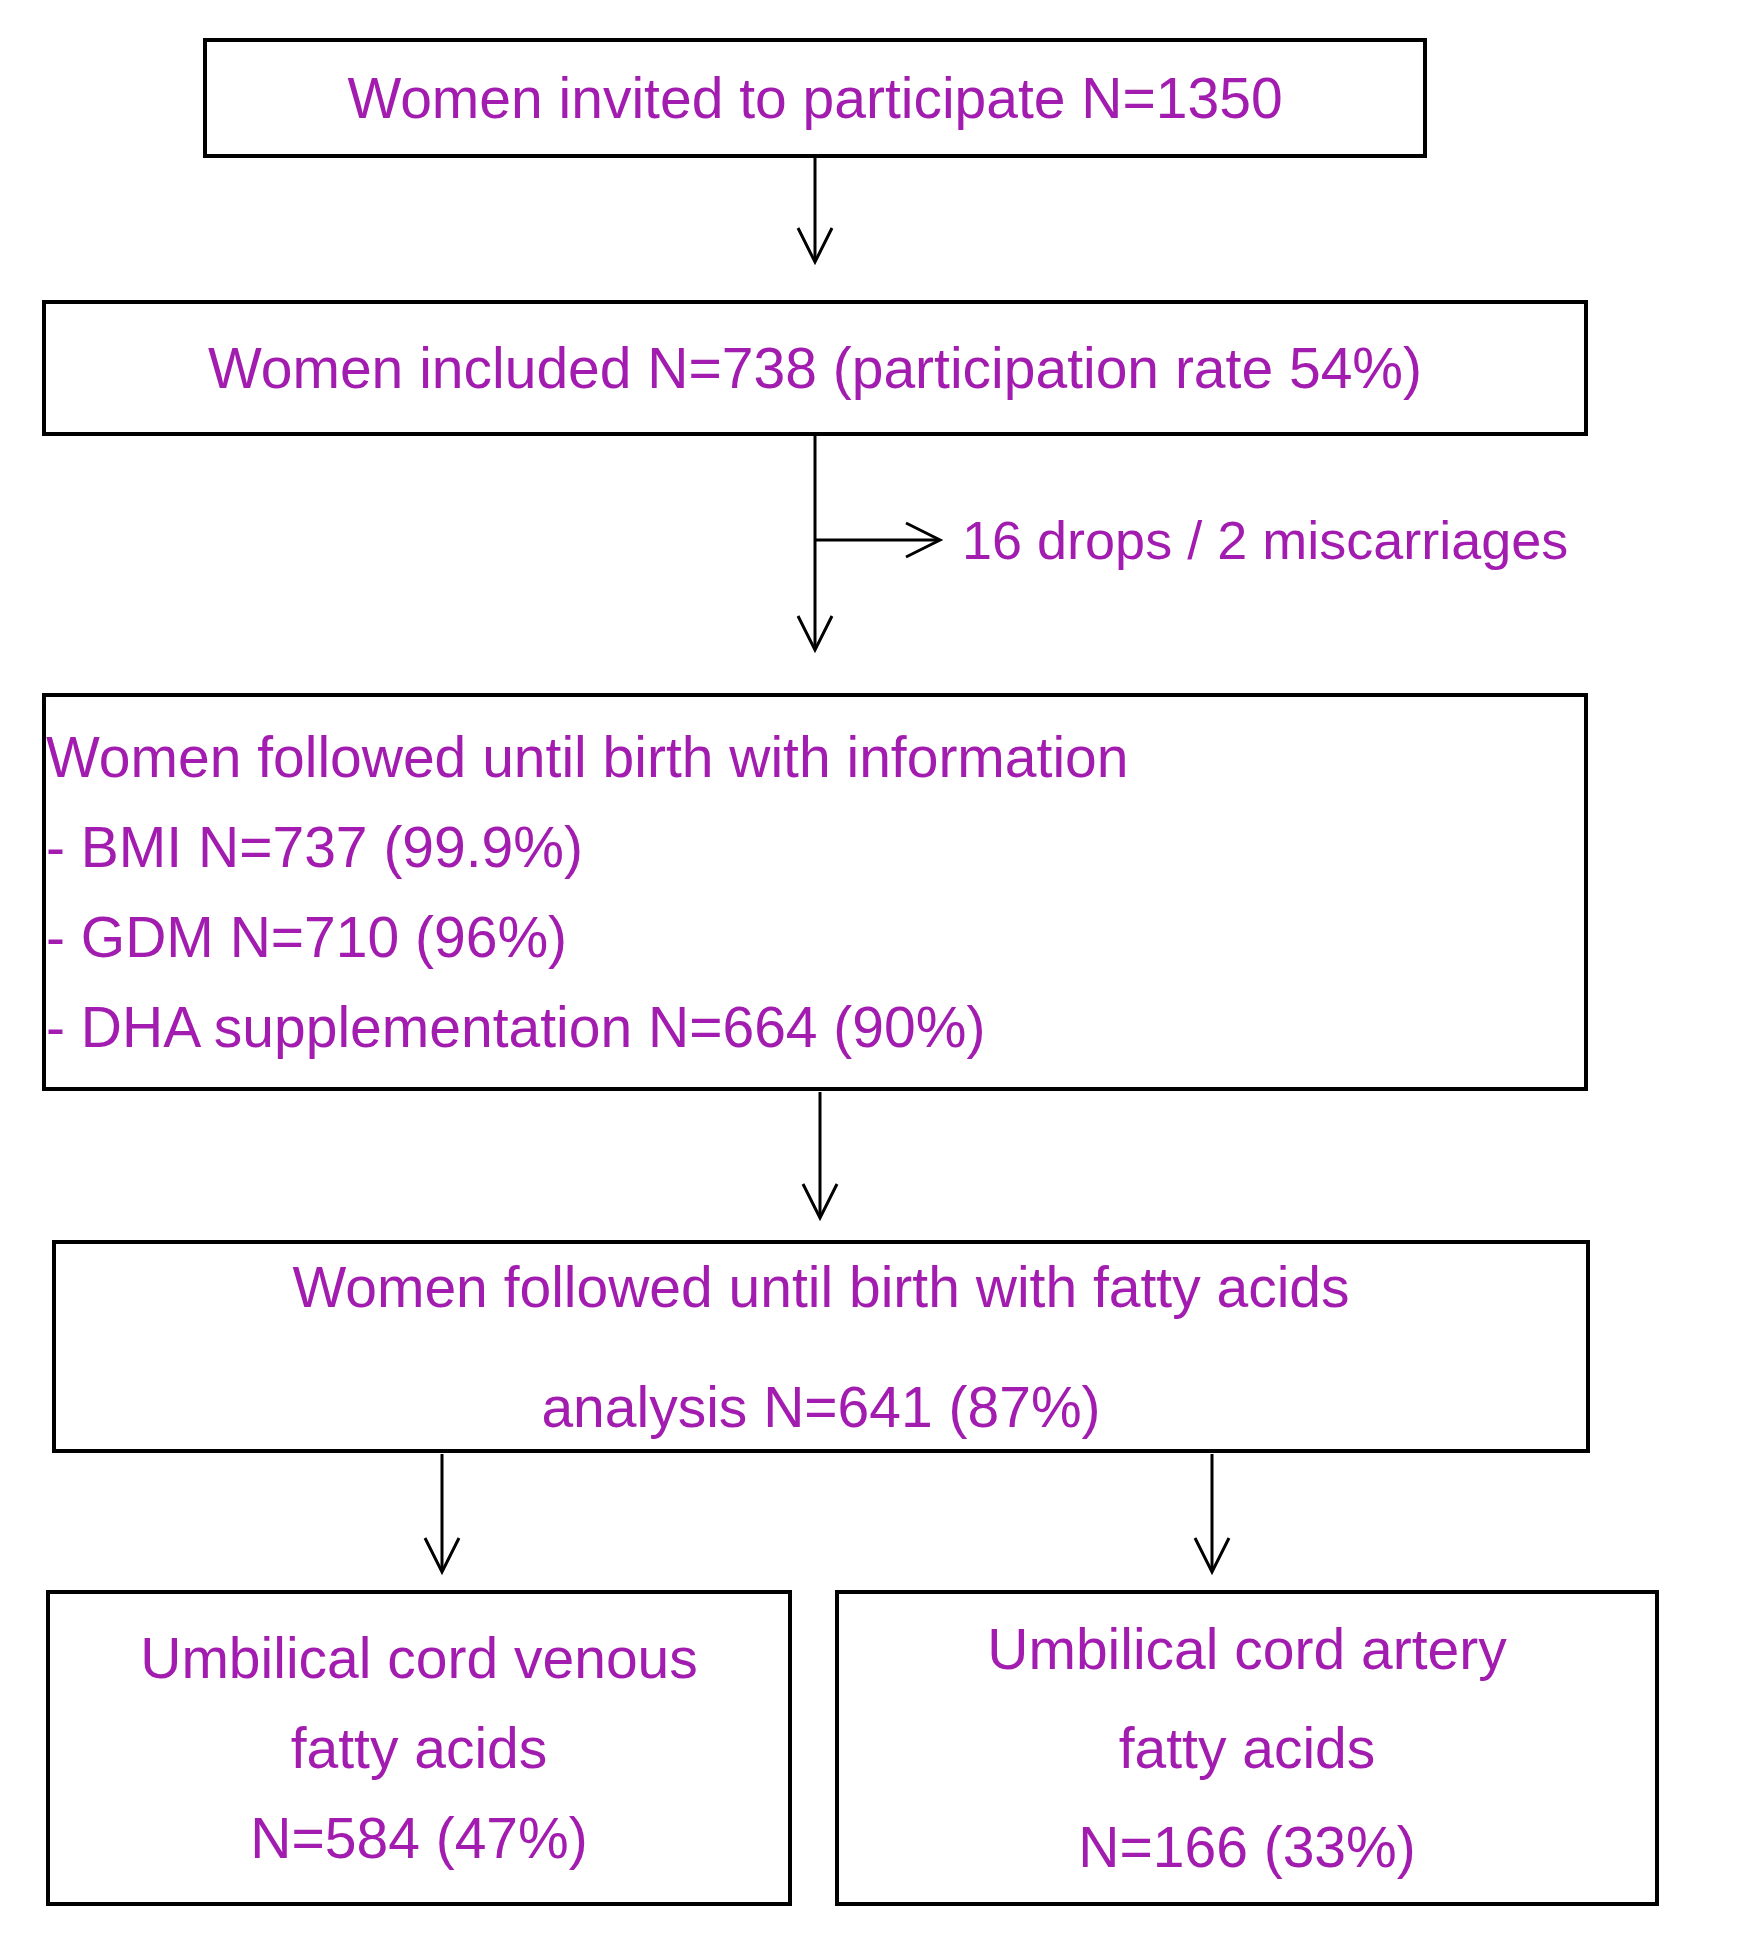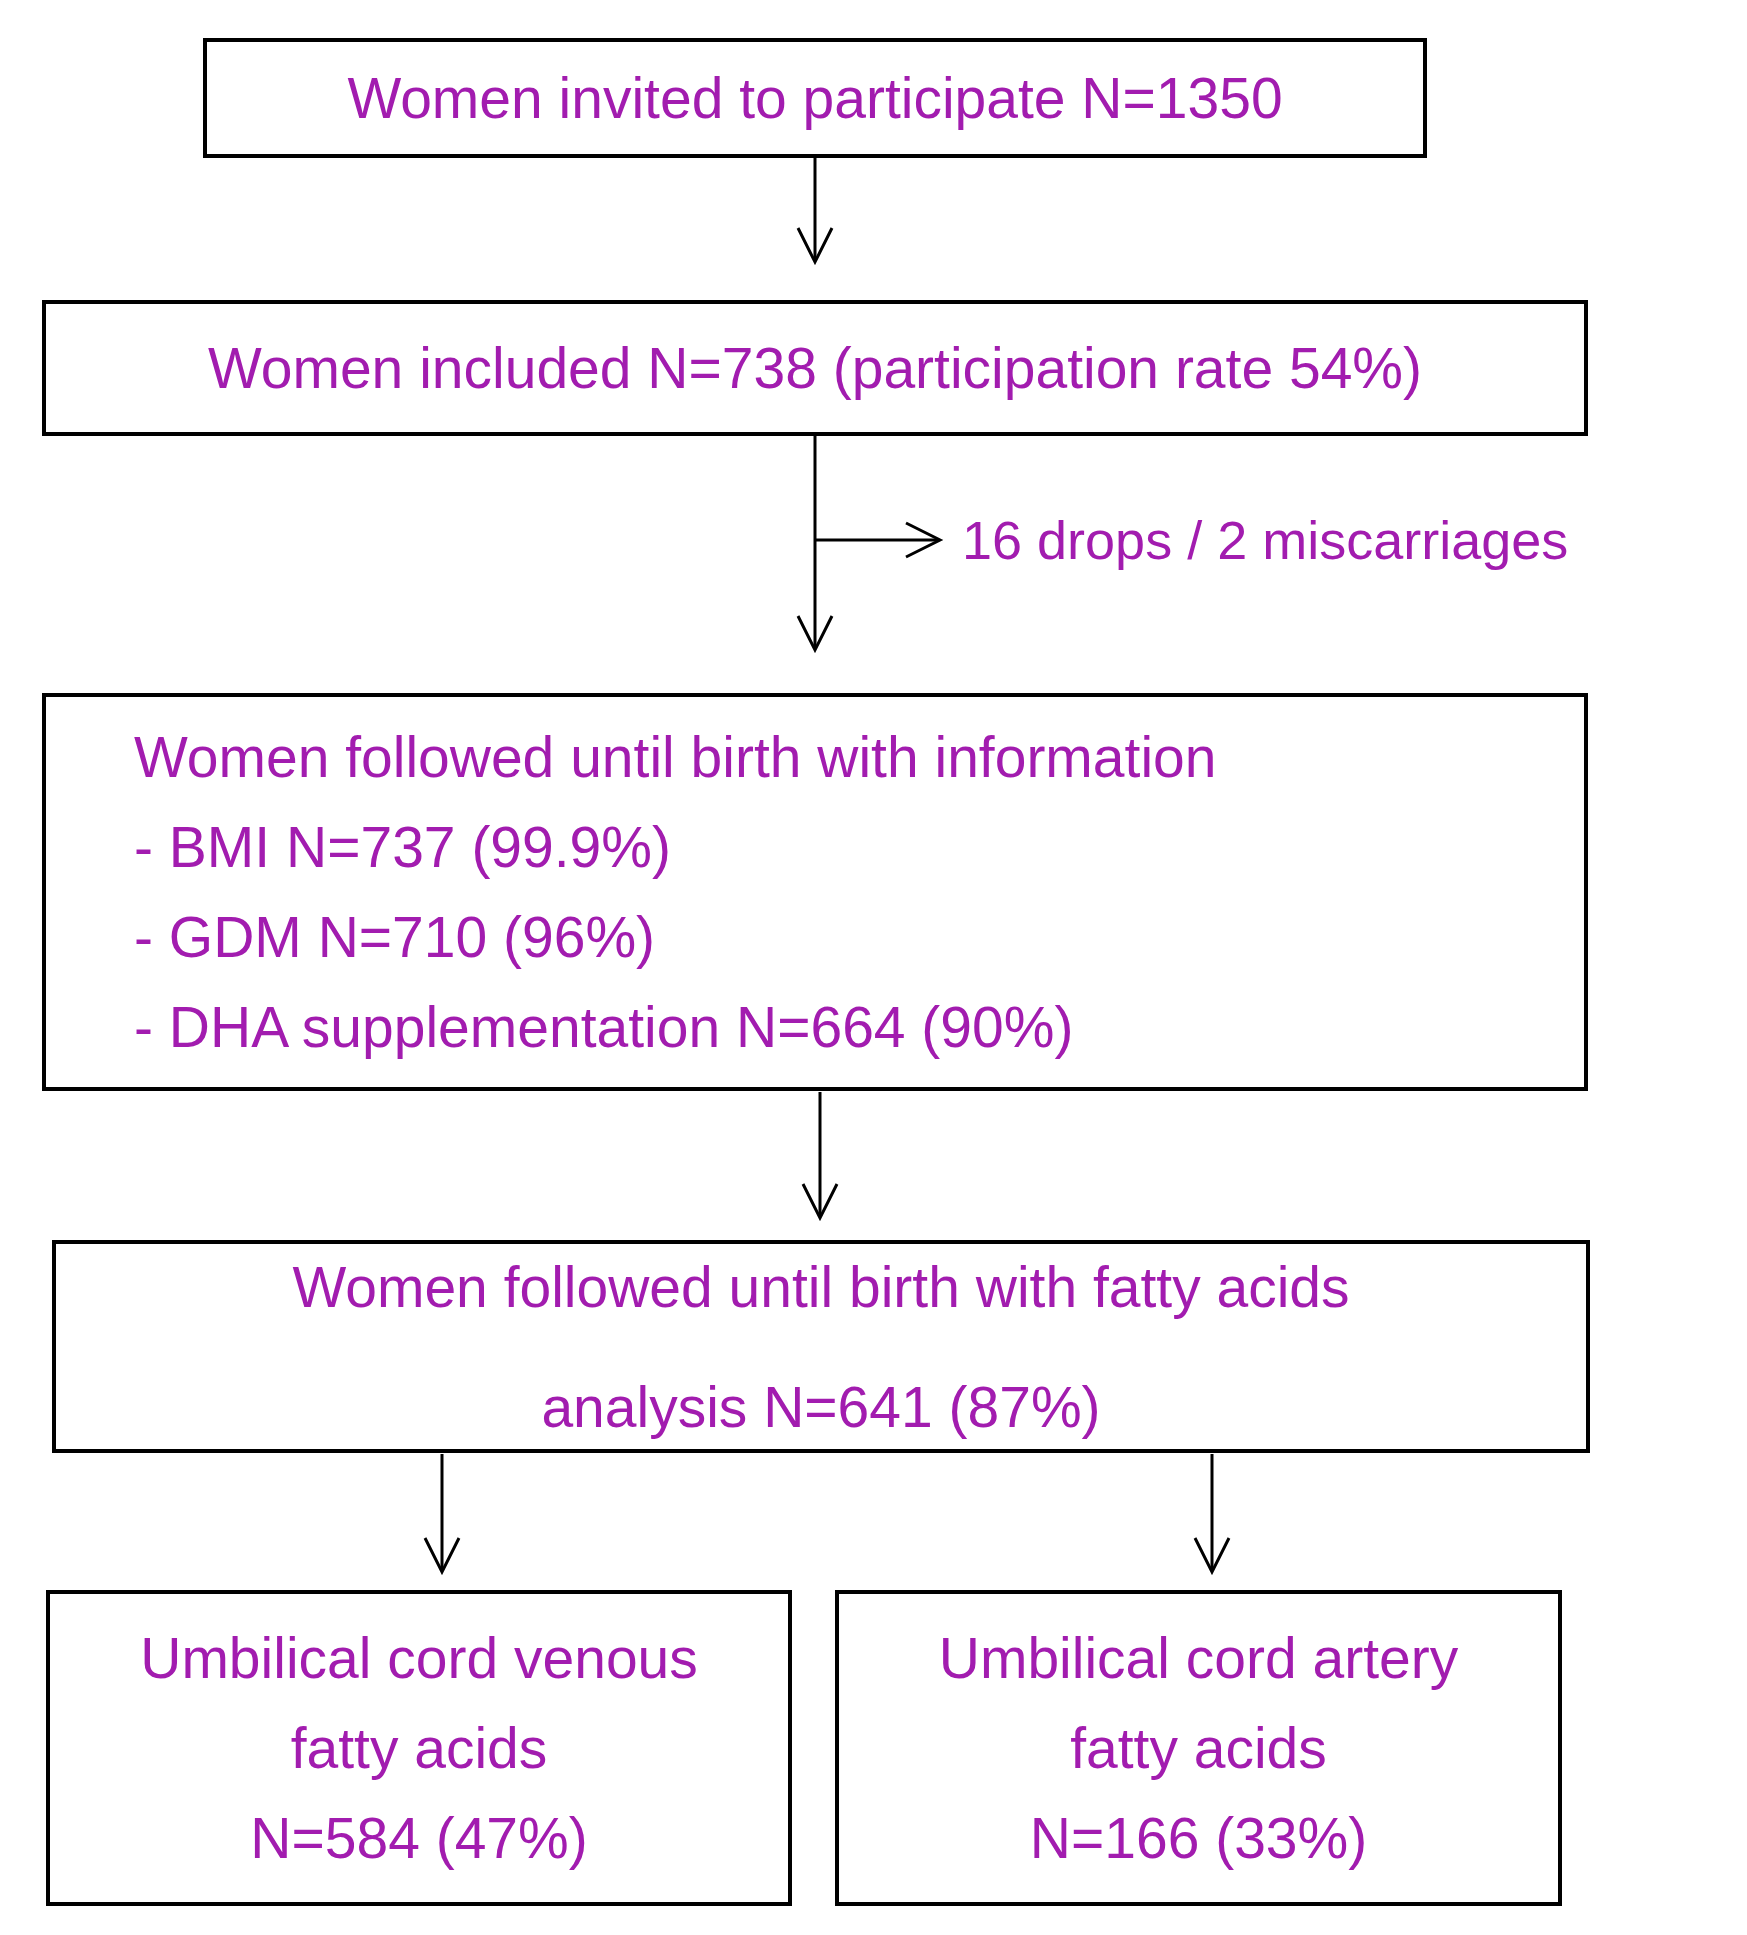--- a/index.html
+++ b/index.html
@@ -33,24 +33,24 @@
     align-items: center;
     justify-content: center;
     text-align: center;
     font-size: 57px;
     line-height: 90px;
     white-space: nowrap;
   }
   .box-invited   { left: 203px; top: 38px;   width: 1224px; height: 120px; }
   .box-included  { left: 42px;  top: 300px;  width: 1546px; height: 136px; }
   .box-info      { left: 42px;  top: 693px;  width: 1546px; height: 398px;
-                   align-items: flex-start; text-align: left; padding-left: 88px; }
+                   align-items: flex-start; text-align: left; }
   .box-fatty     { left: 52px;  top: 1240px; width: 1538px; height: 213px; line-height: 92px; gap: 28px; }
   .box-venous    { left: 46px;  top: 1590px; width: 746px;  height: 316px; }
-  .box-artery    { left: 835px; top: 1590px; width: 727px;  height: 316px; }
+  .box-artery    { left: 835px; top: 1590px; width: 824px;  height: 316px; gap: 9px; }
   .side-label {
     position: absolute;
     left: 962px;
     top: 505px;
     font-size: 54px;
     line-height: 70px;
     white-space: nowrap;
   }
 </style>
 </head>

